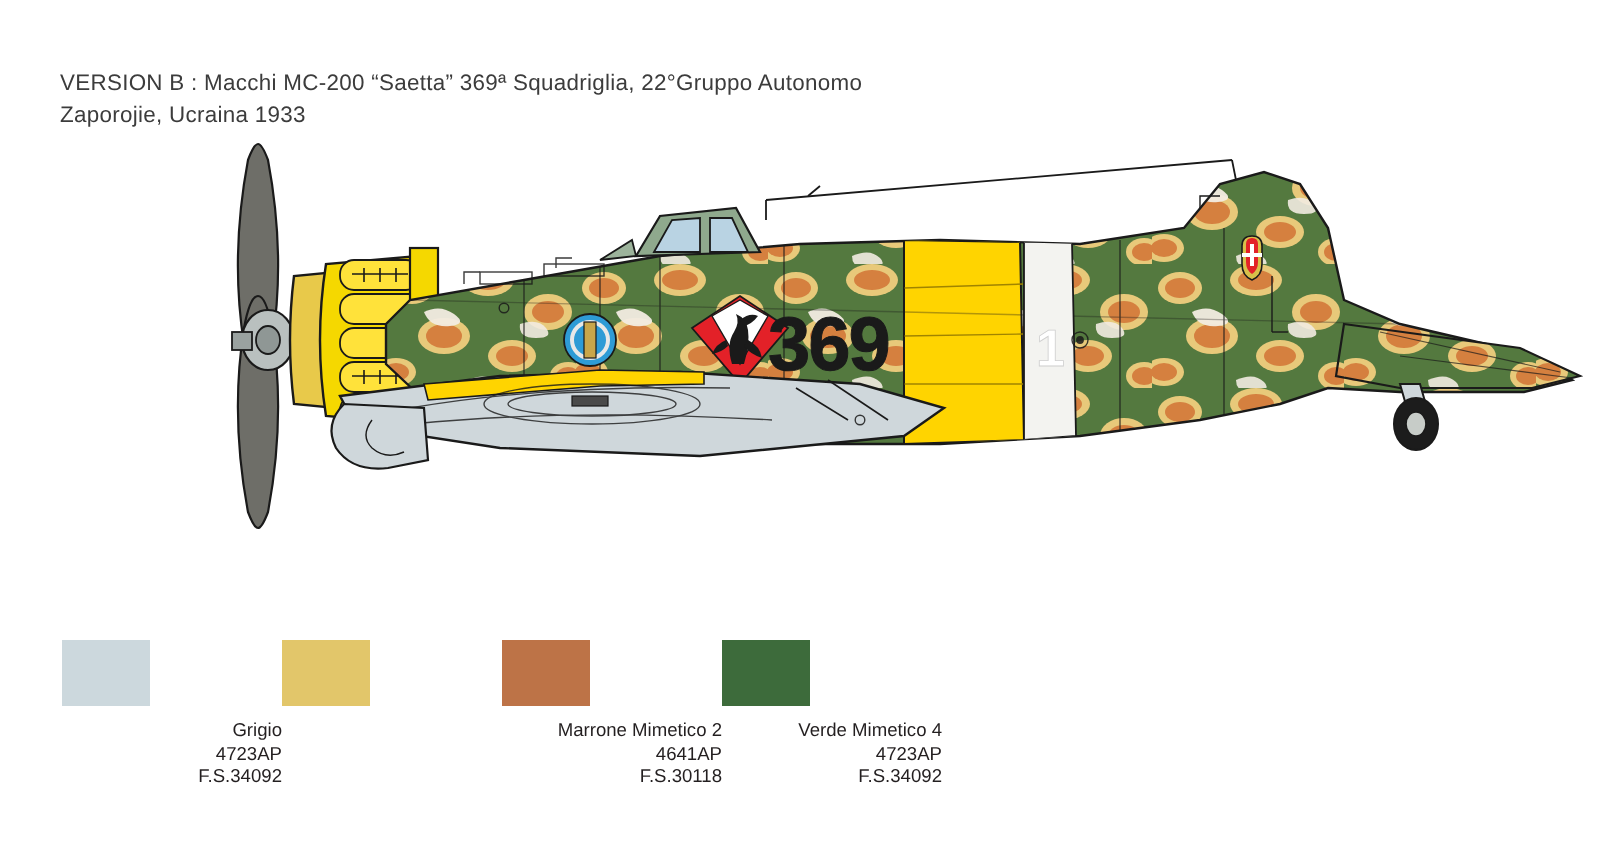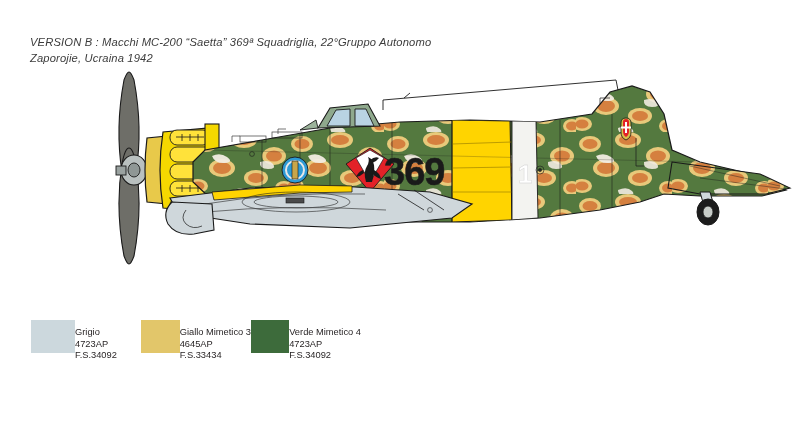--- a/index.html
+++ b/index.html
@@ -18,21 +18,20 @@
   }
 
   
   #caption {
     position: absolute;
     left: 30px;
     top: 34px;
     width: 600px;
   }
   #caption .cap-line {
-    font-style: italic;
     font-size: 11.2px;
     line-height: 16px;
     letter-spacing: 0.15px;
     color: #3c3c3c;
     white-space: nowrap;
   }
 
   
   #artwork {
     position: absolute;
@@ -47,21 +46,22 @@
   #paint-legend {
     position: absolute;
     left: 31px;
     top: 320px;
     display: flex;
     flex-direction: row;
   }
   .paint-item {
     width: 110px;
     display: flex;
-    flex-direction: row;
+    flex-direction: column;
+    text-align: right;
   }
   .paint-swatch {
     width: 44px;
     height: 33px;
     border: 0;
   }
   .paint-labels {
     margin-top: 7px;
   }
   .paint-labels div {
@@ -72,21 +72,21 @@
   }
   .paint-name { }
   .paint-code { }
   .paint-fs   { }
 </style>
 </head>
 <body>
 
 <div id="caption">
   <div class="cap-line">VERSION B : Macchi MC-200 “Saetta” 369ª Squadriglia, 22°Gruppo Autonomo</div>
-  <div class="cap-line">Zaporojie, Ucraina 1942</div>
+  <div class="cap-line">Zaporojie, Ucraina 1933</div>
 </div>
 
 <div id="artwork">
 <svg width="800" height="220" viewBox="0 0 800 220" xmlns="http://www.w3.org/2000/svg">
   <defs>
 
     <pattern id="camo" x="0" y="0" width="96" height="62" patternUnits="userSpaceOnUse">
       <rect width="96" height="62" fill="#54793f"></rect>
       <g stroke="none">
         <ellipse cx="14" cy="12" rx="11" ry="8" fill="#e8c97a"></ellipse>
@@ -295,27 +295,30 @@
     <div class="paint-swatch" style="background:#ccd8dd"></div>
     <div class="paint-labels">
       <div class="paint-name">Grigio</div>
       <div class="paint-code">4723AP</div>
       <div class="paint-fs">F.S.34092</div>
     </div>
   </div>
 
   <div class="paint-item">
     <div class="paint-swatch" style="background:#e2c66a"></div>
+  </div>
+
+  <div class="paint-item">
+    <div class="paint-swatch" style="background:#bd7347"></div>
     <div class="paint-labels">
-      <div class="paint-name">Giallo Mimetico 3</div>
-      <div class="paint-code">4645AP</div>
-      <div class="paint-fs">F.S.33434</div>
+      <div class="paint-name">Marrone Mimetico 2</div>
+      <div class="paint-code">4641AP</div>
+      <div class="paint-fs">F.S.30118</div>
     </div>
   </div>
-
 
   <div class="paint-item">
     <div class="paint-swatch" style="background:#3d6b3b"></div>
     <div class="paint-labels">
       <div class="paint-name">Verde Mimetico 4</div>
       <div class="paint-code">4723AP</div>
       <div class="paint-fs">F.S.34092</div>
     </div>
   </div>
 

